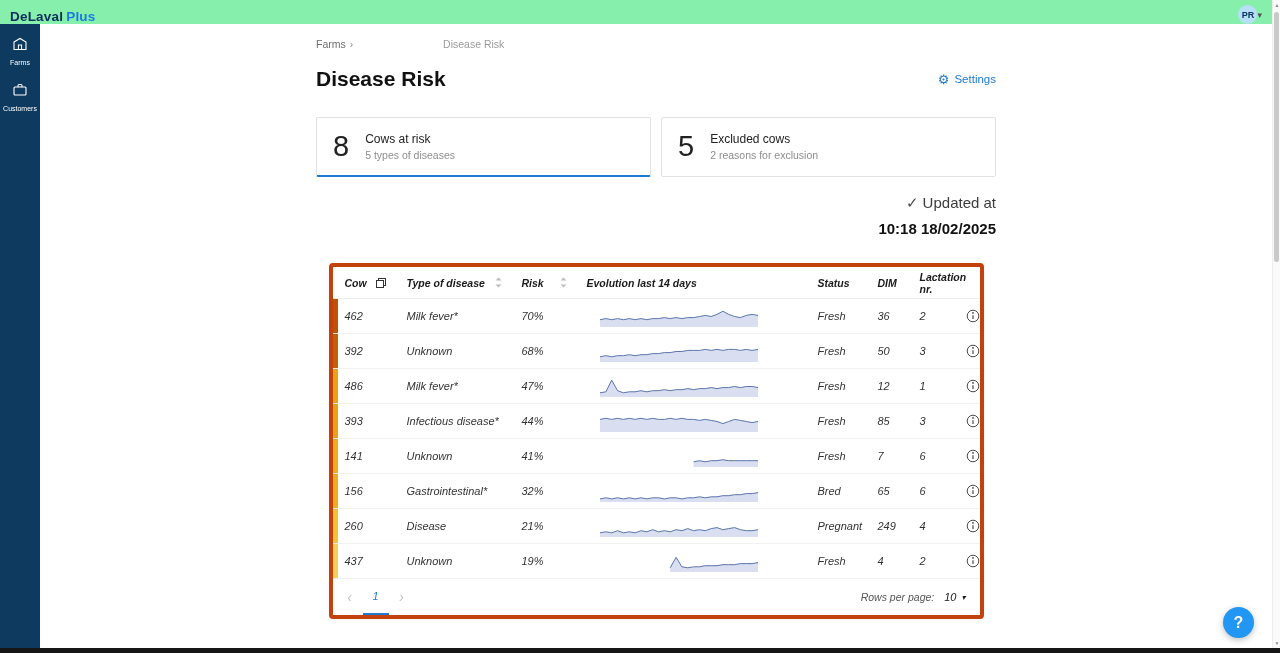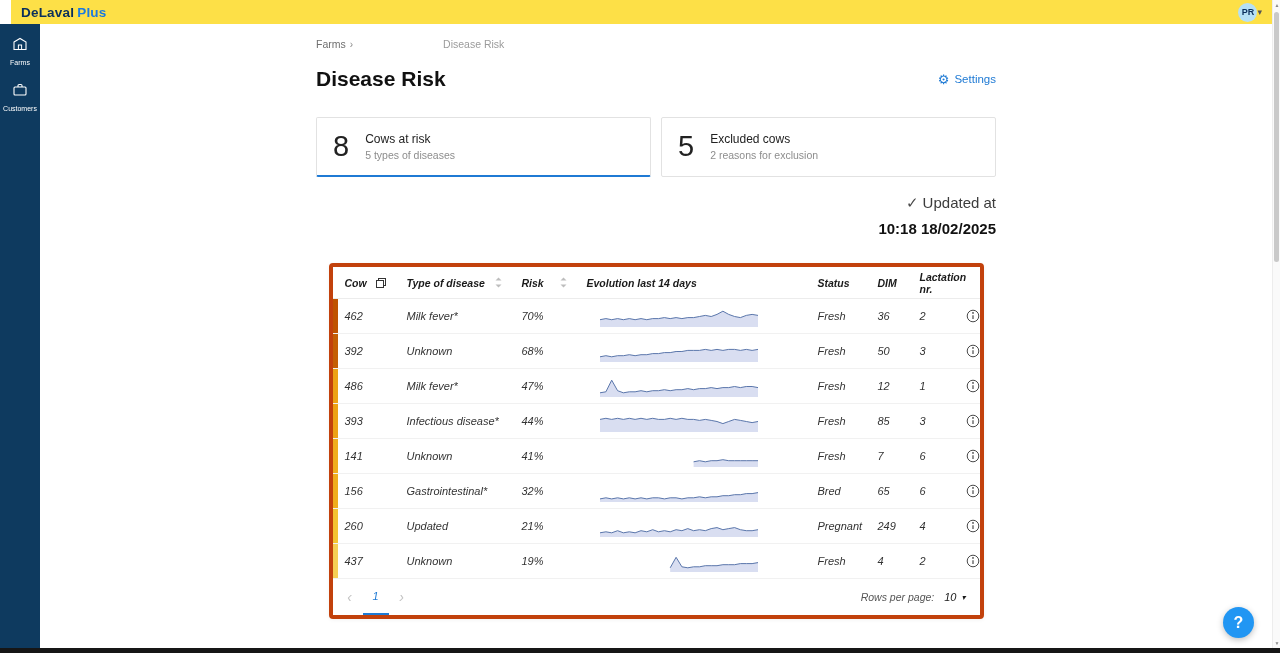--- a/index.html
+++ b/index.html
@@ -1,20 +1,20 @@
 <!DOCTYPE html>
 <html><head>
 <meta charset="utf-8">
 <style>
   * { box-sizing: border-box; margin: 0; padding: 0; }
   html,body { width:1280px; height:653px; overflow:hidden; }
   body { font-family:"Liberation Sans", sans-serif; background:#fff; position:relative; color:#222; }
 
   
-  .topbar { height:24px; background:#fde047; display:flex; align-items:center; justify-content:space-between; padding:0 18px 0 10px; position:relative; z-index:3;margin-left:11px; }
+  .topbar { height:24px; background:#86efac; display:flex; align-items:flex-end; justify-content:space-between; padding:0 18px 0 10px; position:relative; z-index:3; }
   .brand { font-size:13.5px; font-weight:700; color:#0a2f5c; letter-spacing:.2px; }
   .brand .accent { color:#1a7ae0; margin-left:3px; }
   .topbar-right { display:flex; align-items:center; gap:0; }
   .avatar { width:19px; height:19px; border-radius:50%; background:#b5e0f5; color:#0a2f5c; font-size:9px; font-weight:700; display:flex; align-items:center; justify-content:center; cursor:pointer; }
   .tb-chev { font-size:9px; color:#555; cursor:pointer; }
 
   
   .sidebar { position:absolute; left:0; top:24px; bottom:5px; width:40px; background:#0e3a5f; display:flex; flex-direction:column; align-items:center; padding-top:12px; gap:16px; z-index:2; }
   .sb-item { display:flex; flex-direction:column; align-items:center; gap:3px; color:#fff; cursor:pointer; }
   .sb-item .sb-label { font-size:7px; color:#fff; }
@@ -345,21 +345,21 @@
                   <line x1="7" y1="6.2" x2="7" y2="10" stroke="#4a4a4a" stroke-width="1.2"></line>
                   <circle cx="7" cy="3.9" r="0.9" fill="#4a4a4a"></circle>
                 </svg>
       </button>
     </div>
   </div>
 
   <div class="trow">
     <div class="rbar" style="background: rgb(244, 195, 50);"></div>
     <div class="c pl6">260</div>
-    <div class="c pl8">Updated</div>
+    <div class="c pl8">Disease</div>
     <div class="c pl8">21%</div>
     <div class="c">
       <svg class="spark" width="160" height="26">
                 <polygon points="1.0,19.8 6.9,18.8 12.7,19.8 18.6,17.7 24.4,19.8 30.3,18.8 36.1,19.8 42.0,17.7 47.8,18.8 53.7,16.7 59.5,18.8 65.4,17.7 71.2,18.8 77.1,16.7 82.9,17.7 88.8,15.6 94.6,17.7 100.5,16.7 106.3,17.7 112.2,15.6 118.0,14.6 123.9,16.7 129.7,15.6 135.6,14.6 141.4,16.7 147.3,17.7 153.1,17.7 159.0,16.7 159.0,24 1.0,24" fill="#cfd6ee" opacity="0.8"></polygon>
                 <polyline points="1.0,19.8 6.9,18.8 12.7,19.8 18.6,17.7 24.4,19.8 30.3,18.8 36.1,19.8 42.0,17.7 47.8,18.8 53.7,16.7 59.5,18.8 65.4,17.7 71.2,18.8 77.1,16.7 82.9,17.7 88.8,15.6 94.6,17.7 100.5,16.7 106.3,17.7 112.2,15.6 118.0,14.6 123.9,16.7 129.7,15.6 135.6,14.6 141.4,16.7 147.3,17.7 153.1,17.7 159.0,16.7" fill="none" stroke="#5a76ab" stroke-width="1"></polyline>
               </svg>
     </div>
     <div class="c pl4">Pregnant</div>
     <div class="c pl6">249</div>
     <div class="c pl8">4</div>

